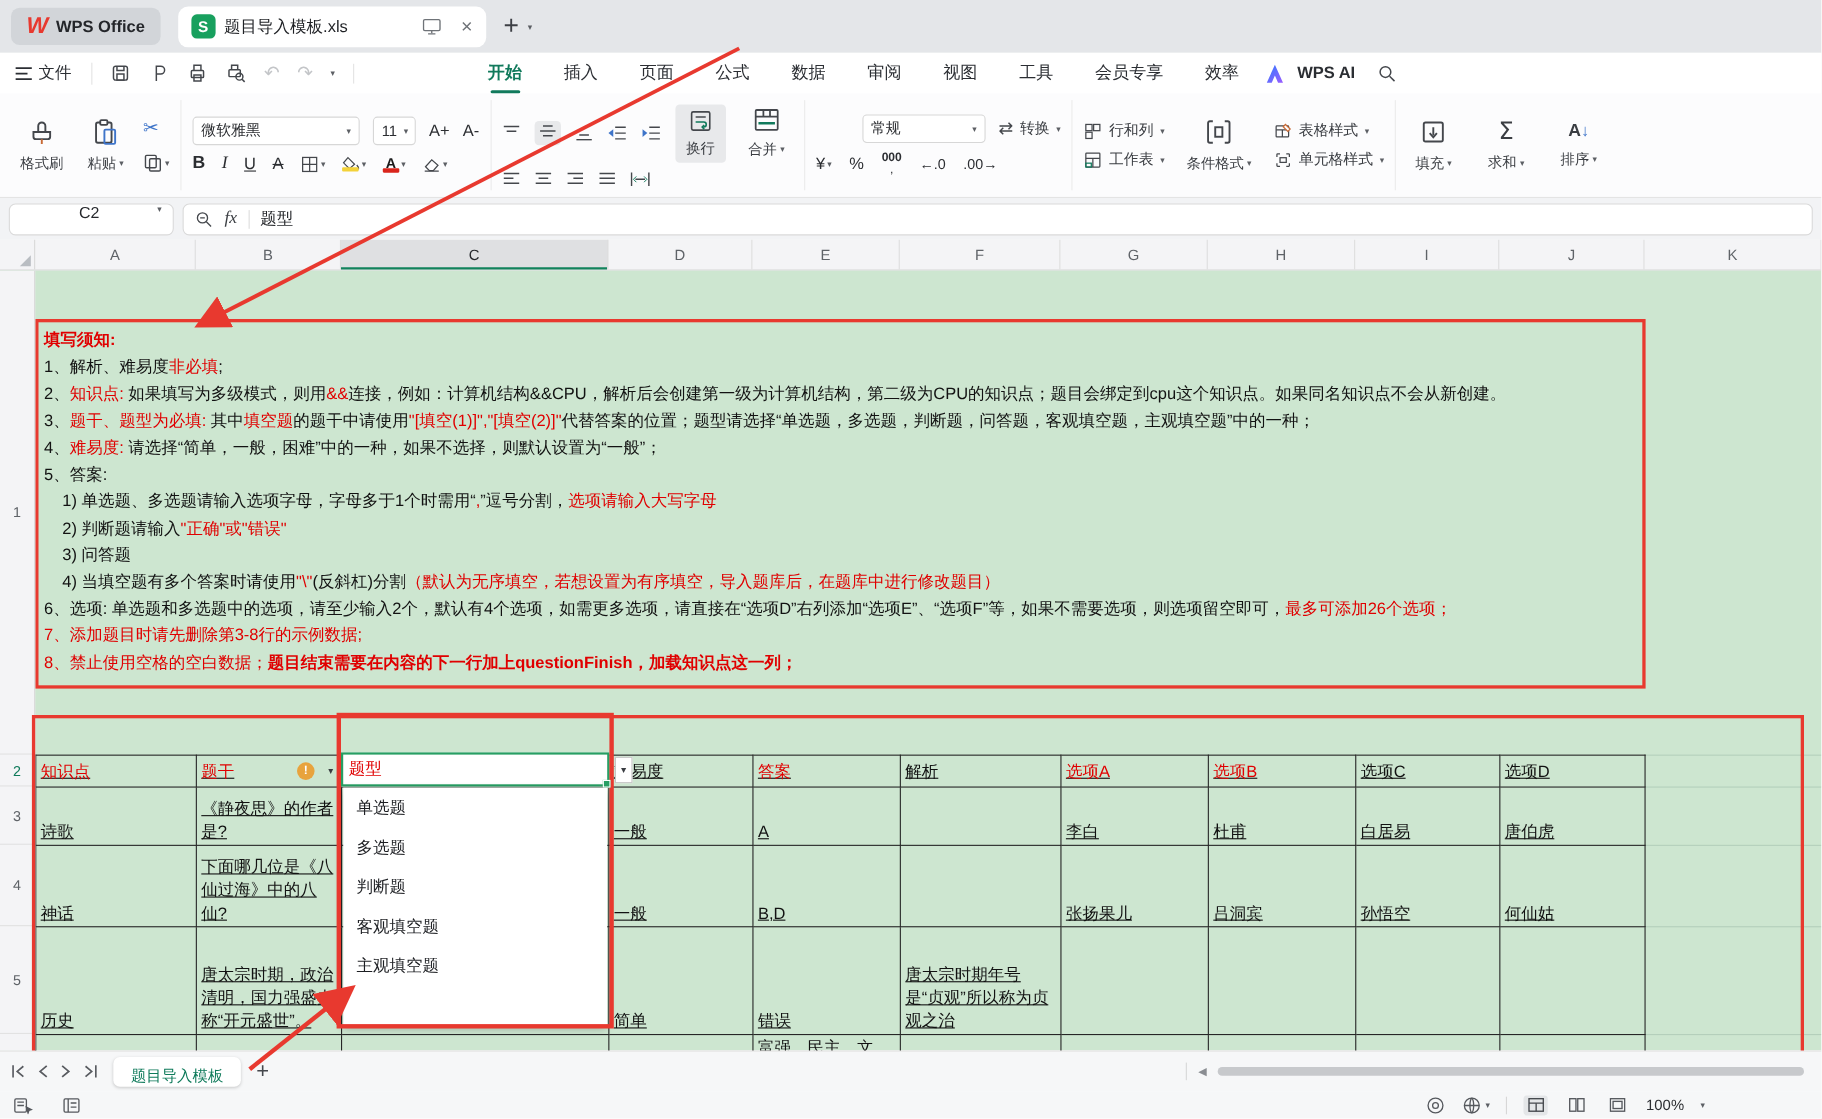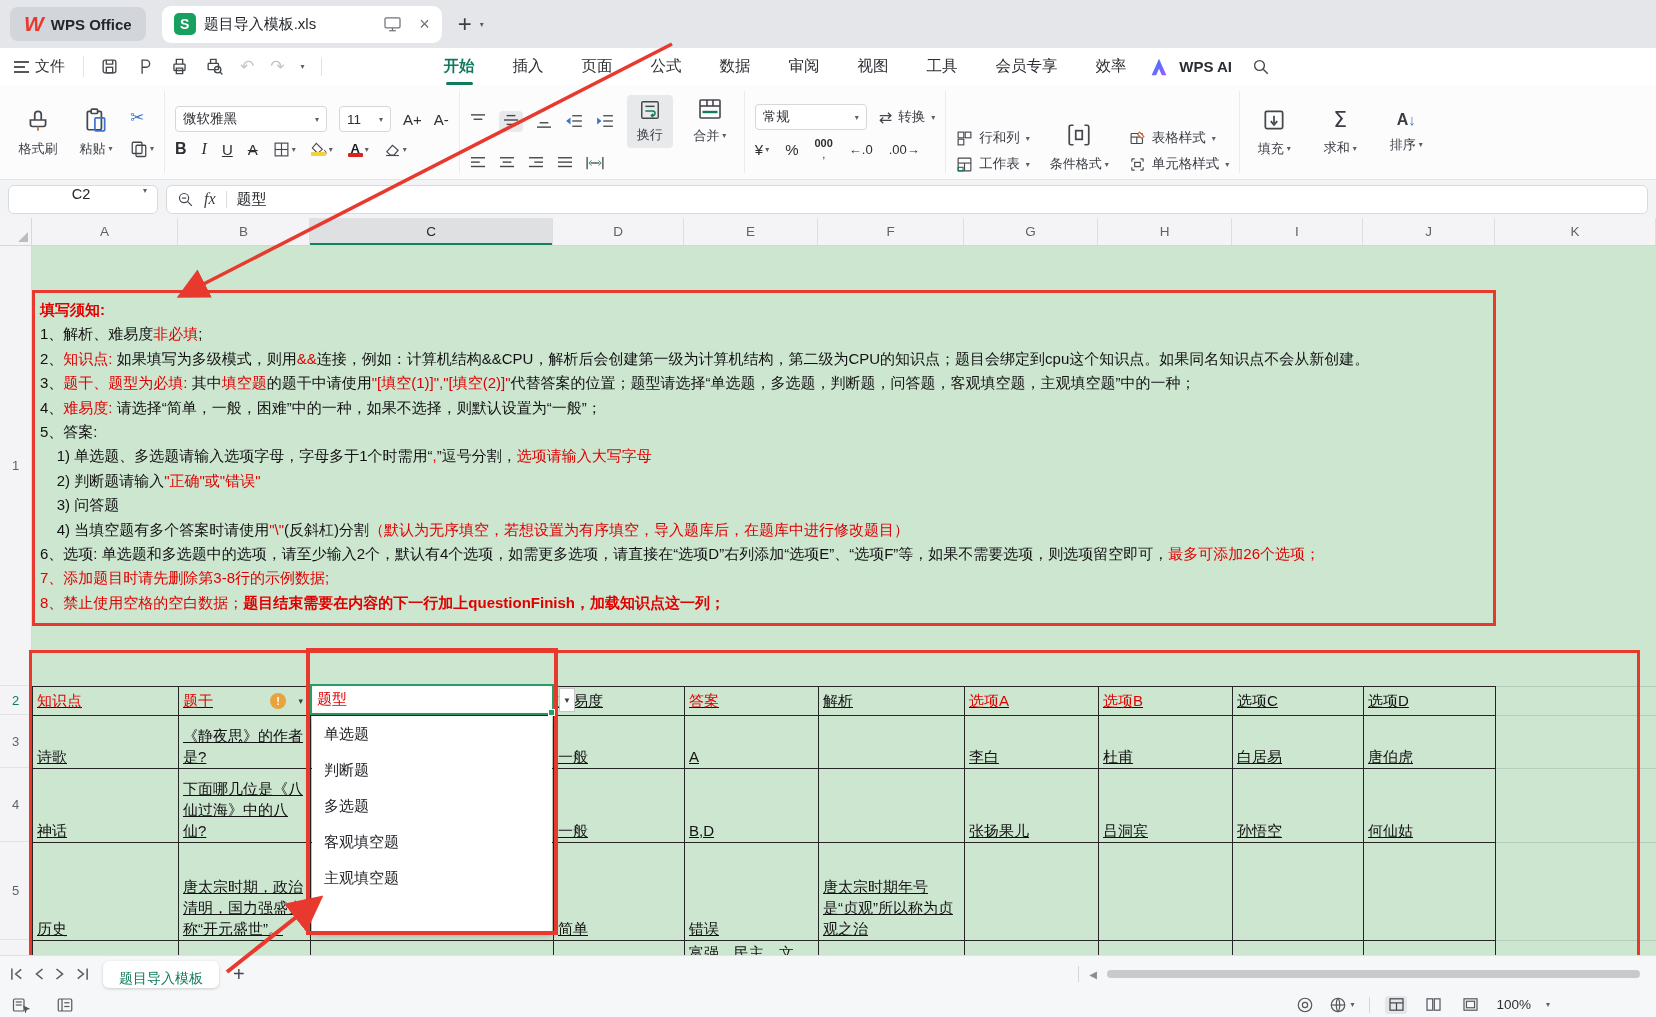--- a/index.html
+++ b/index.html
@@ -261,21 +261,21 @@
       </div>
     </div>
 
     <div class="rgroup">
       <div class="stack2">
         <div class="frow">
           <div class="combo" style="width:152px;">
               <span>微软雅黑</span>
               <span class="chev">▾</span>
             </div>
-          <div class="combo" style="width:52px;">
+          <div class="combo" style="width:39px;">
               <span>11</span>
               <span class="chev">▾</span>
             </div>
           <span class="glyphbtn">A+</span>
           <span class="glyphbtn">A-</span>
         </div>
         <div class="frow" style="gap:15px;">
           <span class="glyphbtn b">B</span>
           <span class="glyphbtn i">I</span>
           <span class="glyphbtn u">U</span>
@@ -415,21 +415,21 @@
               <path d="M6 5l-3 3 3 3" fill="none" stroke="#117a5c"></path>
               <path d="M14 5l3 3-3 3" fill="none" stroke="#117a5c"></path>
             </svg>
         </div>
       </div>
     </div>
 
     <div class="rgroup">
       <div class="stack2">
         <div class="frow">
-          <div class="combo" style="width:112px;">
+          <div class="combo" style="width:112px;margin-left:42px;">
               <span>常规</span>
               <span class="chev">▾</span>
             </div>
           <span class="srow">
               <span style="font-size:16px;color:#44474c;">⇄</span>
               <span>转换</span>
               <span class="chev">▾</span>
             </span>
         </div>
         <div class="frow" style="gap:16px;">
@@ -443,21 +443,21 @@
                 <span style="font-size:11px;font-weight:bold;">000</span>
                 <span style="font-size:11px;">,</span>
               </span>
             </span>
           <span class="numsmall">←.0</span>
           <span class="numsmall">.00→</span>
         </div>
       </div>
     </div>
 
-    <div class="rgroup" style="gap:20px;align-items:flex-end;">
+    <div class="rgroup" style="gap:20px;">
       <div class="stack2">
         <span class="srow">
           <svg width="17" height="17" viewBox="0 0 24 24" fill="none" stroke="#44474c" stroke-width="1.6">
               <rect x="3" y="3" width="8" height="8"></rect>
               <rect x="3" y="13" width="8" height="8"></rect>
               <rect x="13" y="3" width="8" height="8"></rect>
             </svg>
           <span>行和列</span>
             <span class="chev">▾</span>
         </span>
@@ -763,22 +763,22 @@
     <div class="redrect-table"></div>
 
     <div class="c2cell">
         <span>题型</span>
       </div>
     <div class="fillhandle"></div>
     <div class="valbtn">▼</div>
     <div class="ddpanel">
       <div>
           <div class="ddi">单选题</div>
+          <div class="ddi">多选题</div>
           <div class="ddi">判断题</div>
-          <div class="ddi">多选题</div>
           <div class="ddi">客观填空题</div>
           <div class="ddi">主观填空题</div>
         </div>
     </div>
     <div class="dd-annot"></div>
   </div>
 
   <div class="sheetbar">
     <div class="navic">
       <svg width="15" height="14" viewBox="0 0 16 14" fill="none" stroke="#585b60" stroke-width="1.6">

